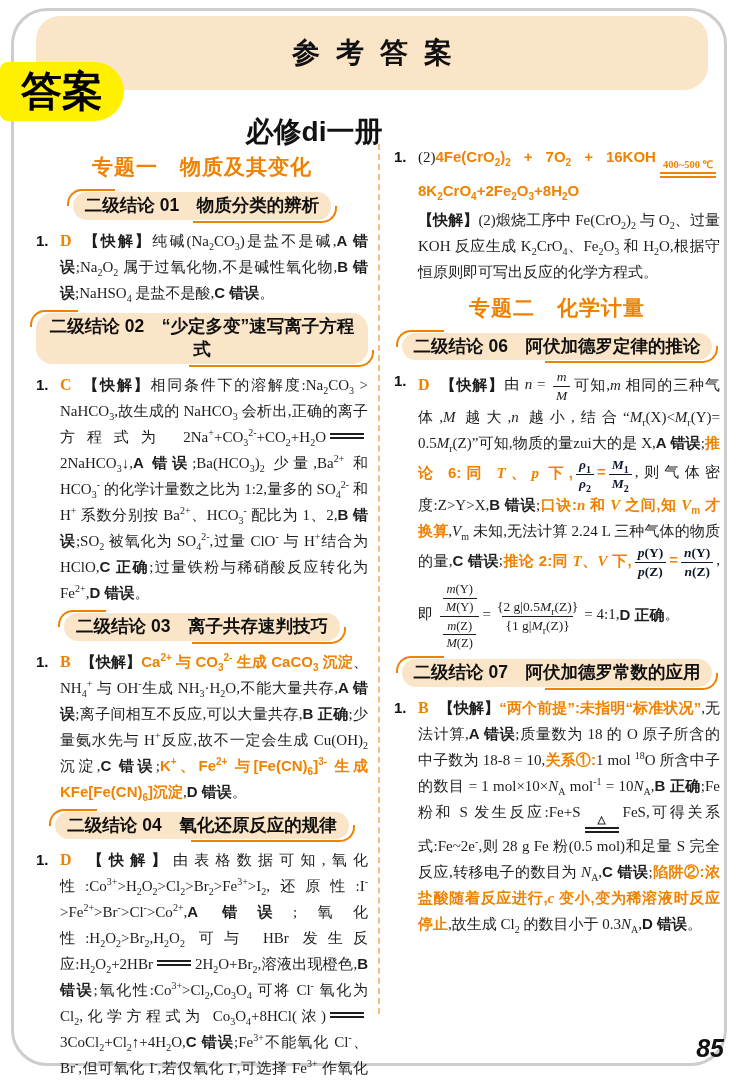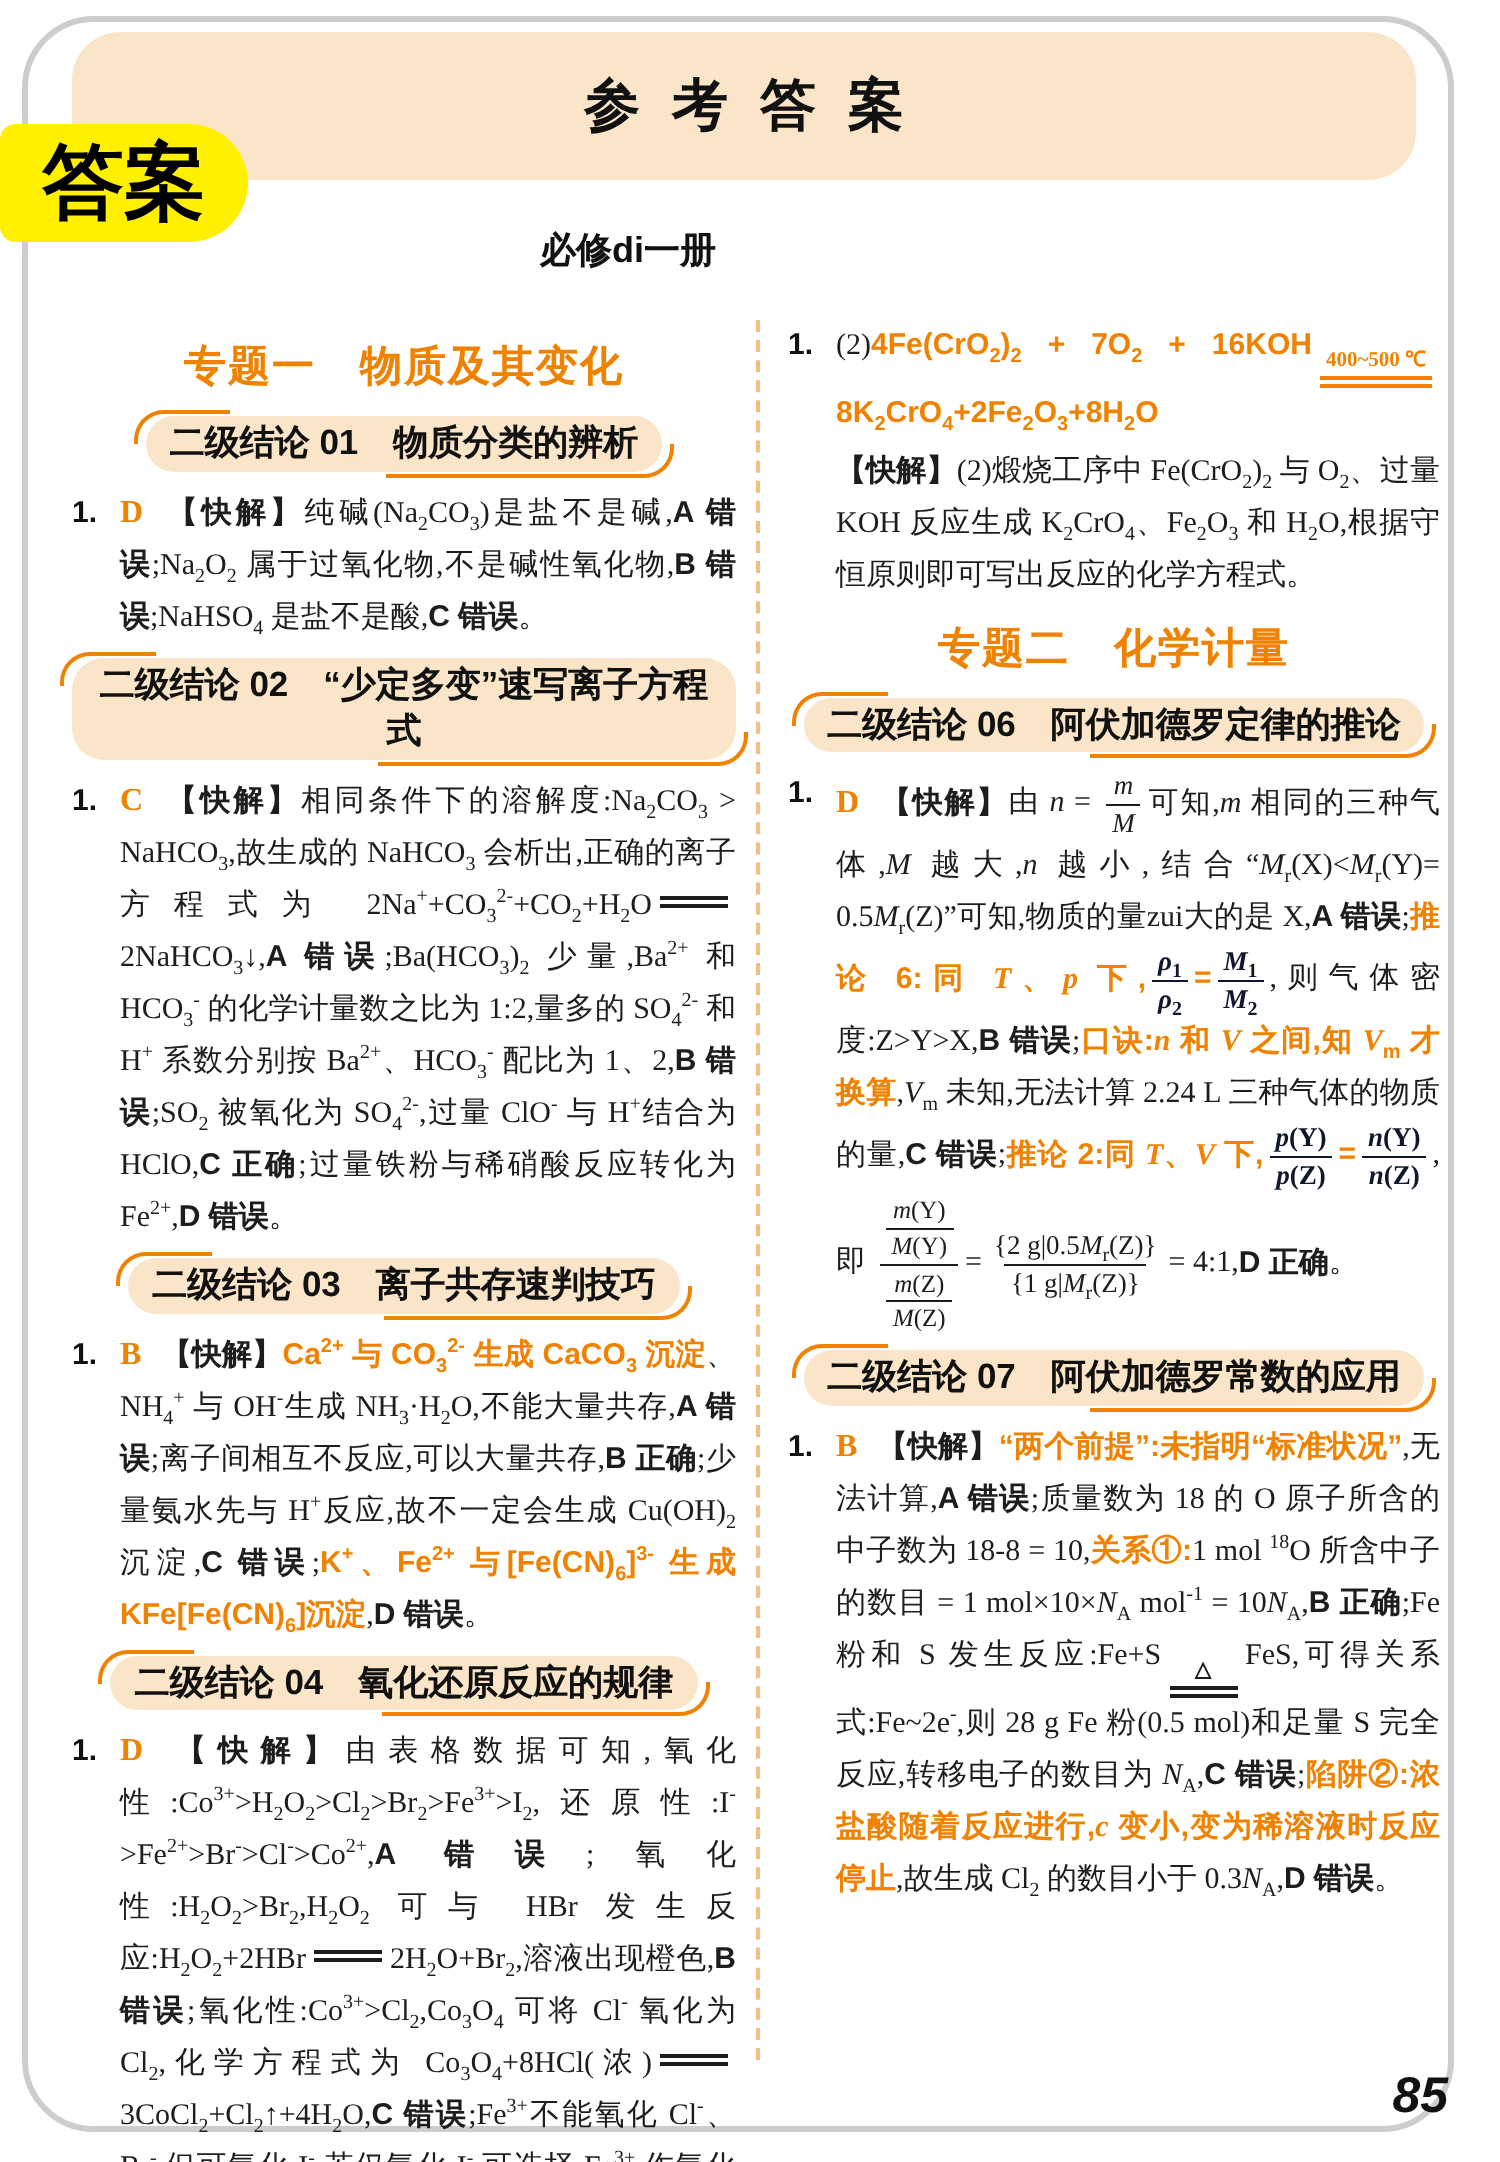--- a/index.html
+++ b/index.html
@@ -21,24 +21,24 @@
     font-size:28px;letter-spacing:16px;color:#111;text-indent:16px;
   }
   .answer-tab{
     position:absolute;left:0;top:62px;width:124px;height:59px;
     background:#fff000;border-radius:8px 30px 30px 8px;z-index:5;
     display:flex;align-items:center;justify-content:center;
     font-family:"Liberation Sans",sans-serif;font-weight:bold;font-size:41px;color:#000;
   }
   .book-title{
     position:absolute;left:0;top:113px;width:628px;text-align:center;
-    font-family:"Liberation Sans",sans-serif;font-weight:bold;font-size:18px;color:#111;
+    font-family:"Liberation Sans",sans-serif;font-weight:bold;font-size:28px;color:#111;
   }
   .content{
-    position:absolute;left:36px;top:160px;width:684px;height:870px;
+    position:absolute;left:36px;top:144px;width:684px;height:870px;
     display:flex;
   }
   .col{width:50%;box-sizing:border-box;}
   .col1{padding-right:10px;}
   .col2{padding-left:14px;border-left:2px dashed #f3bd85;}
   .topic{
     text-align:center;color:#ef8200;font-family:"Liberation Sans",sans-serif;
     font-weight:bold;font-size:21px;margin:9px 0 11px;letter-spacing:1px;
   }
   .hdr{

